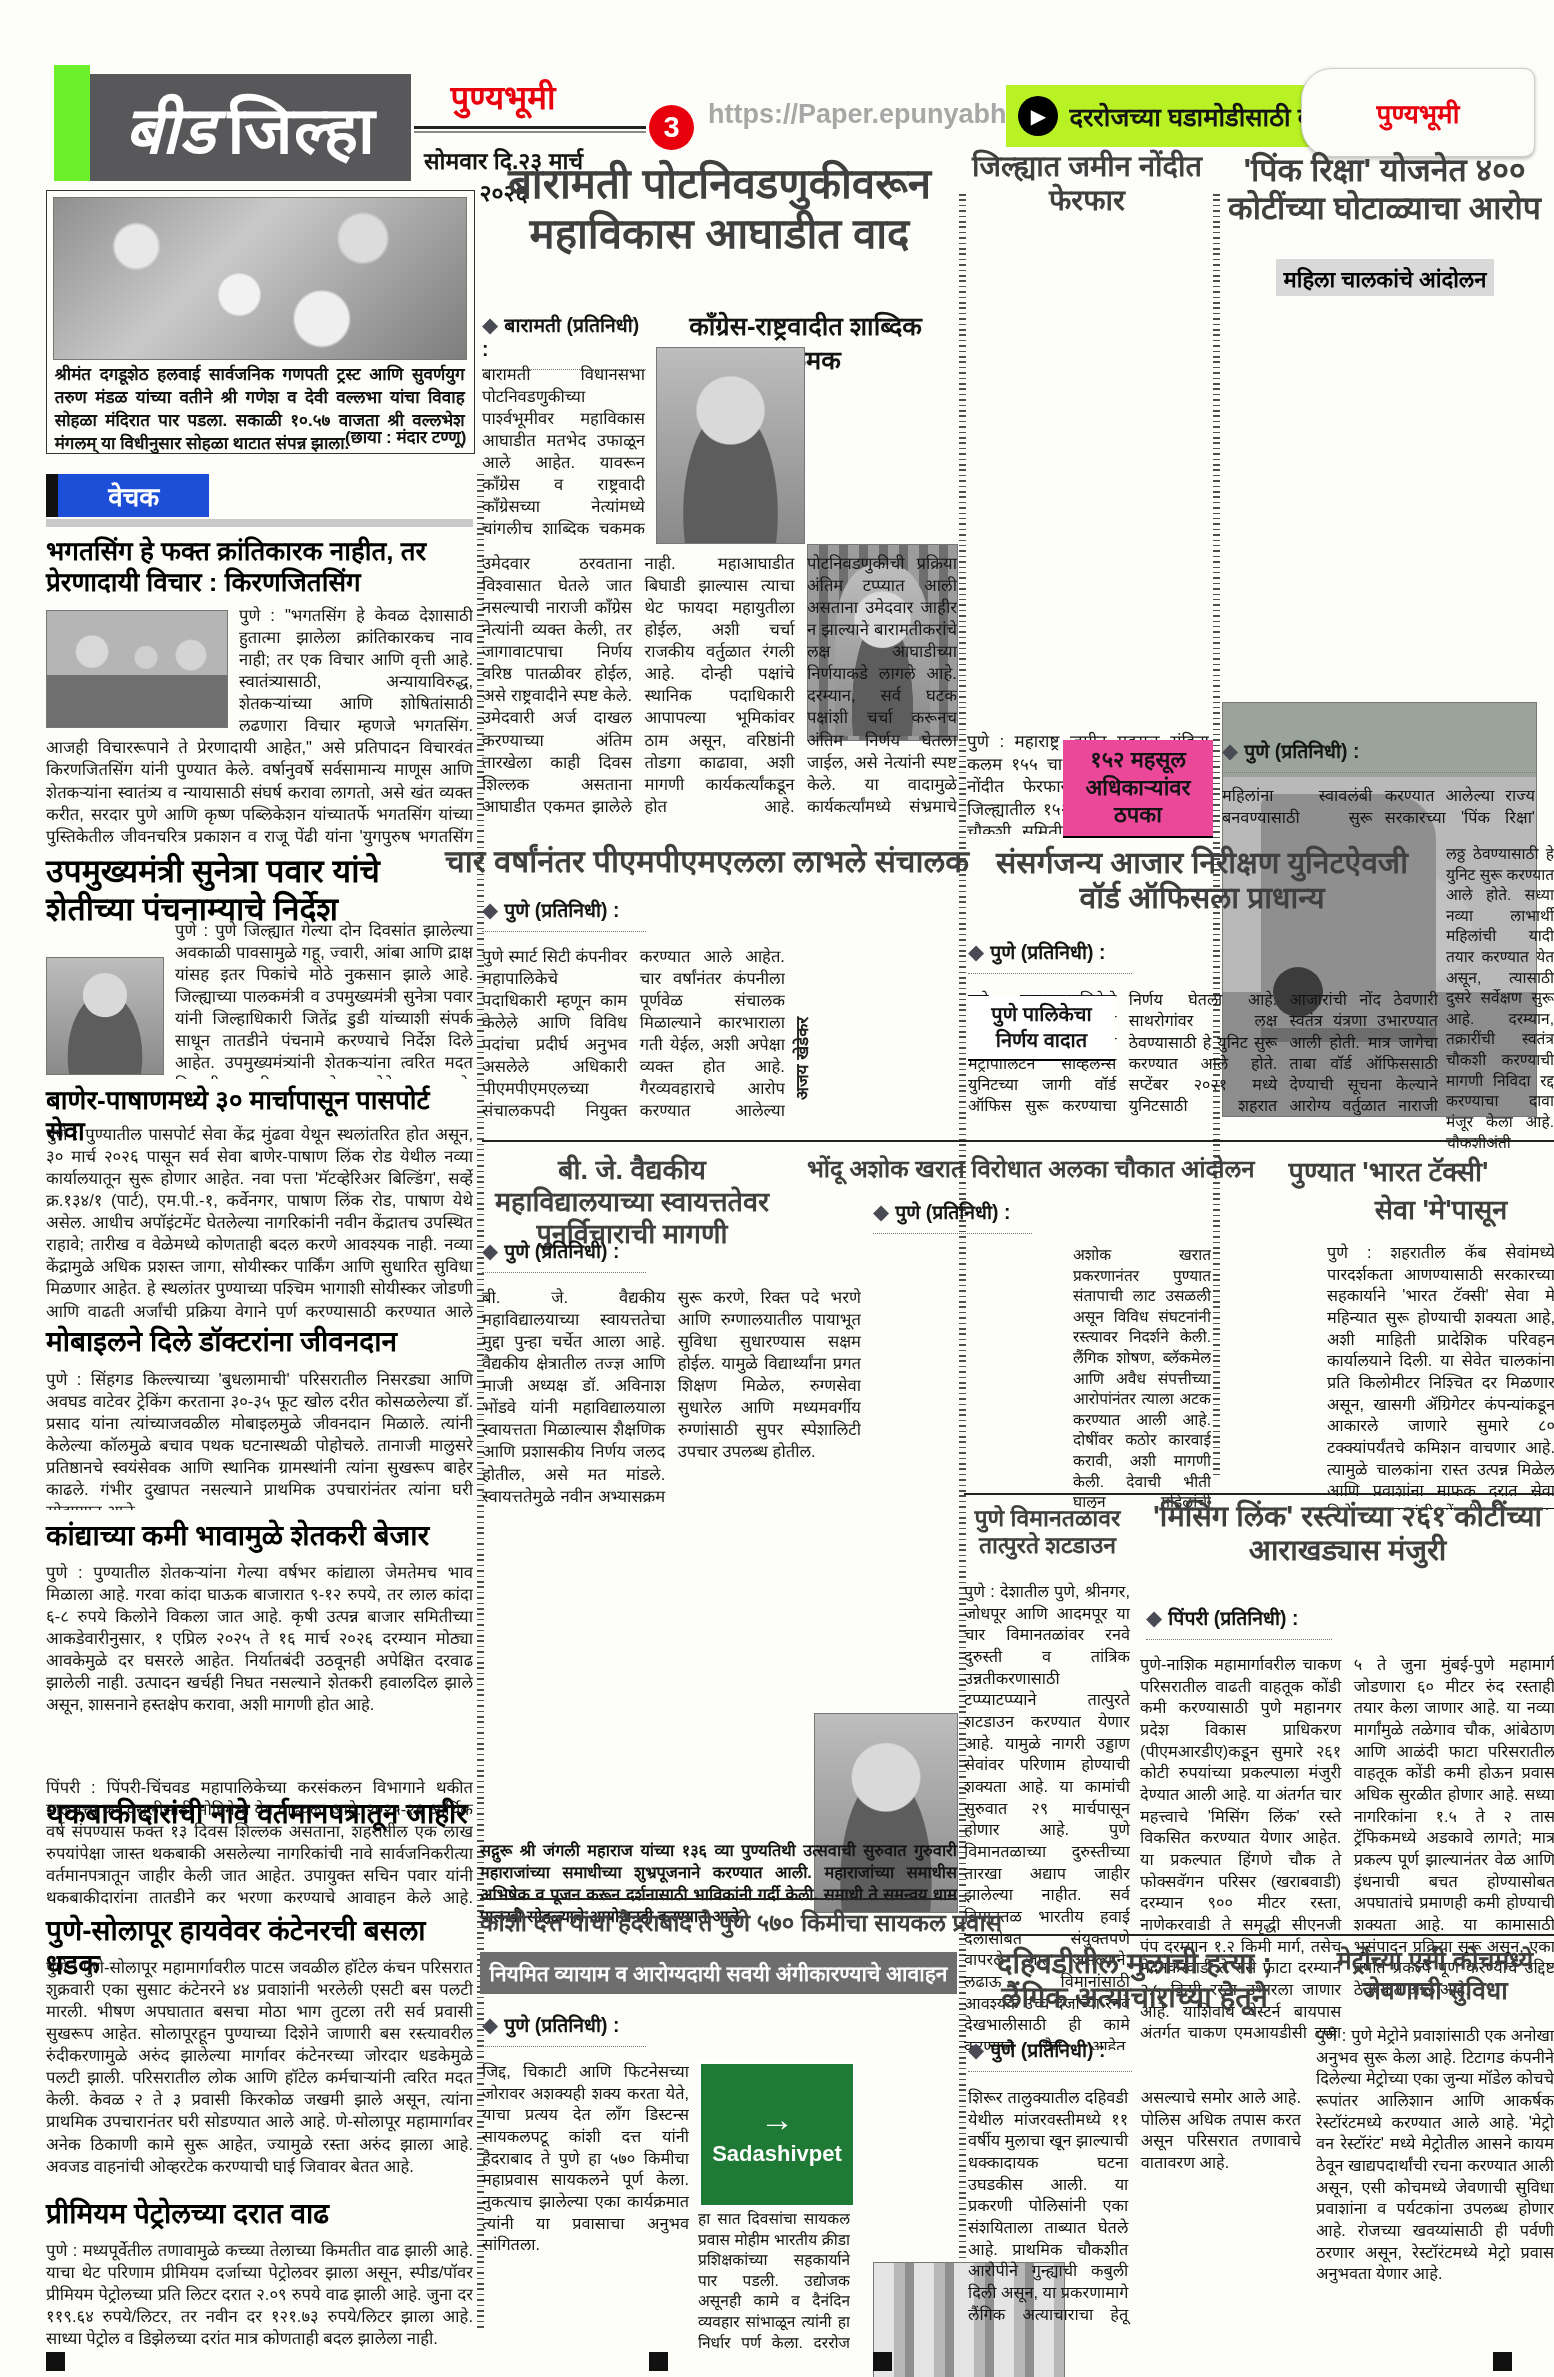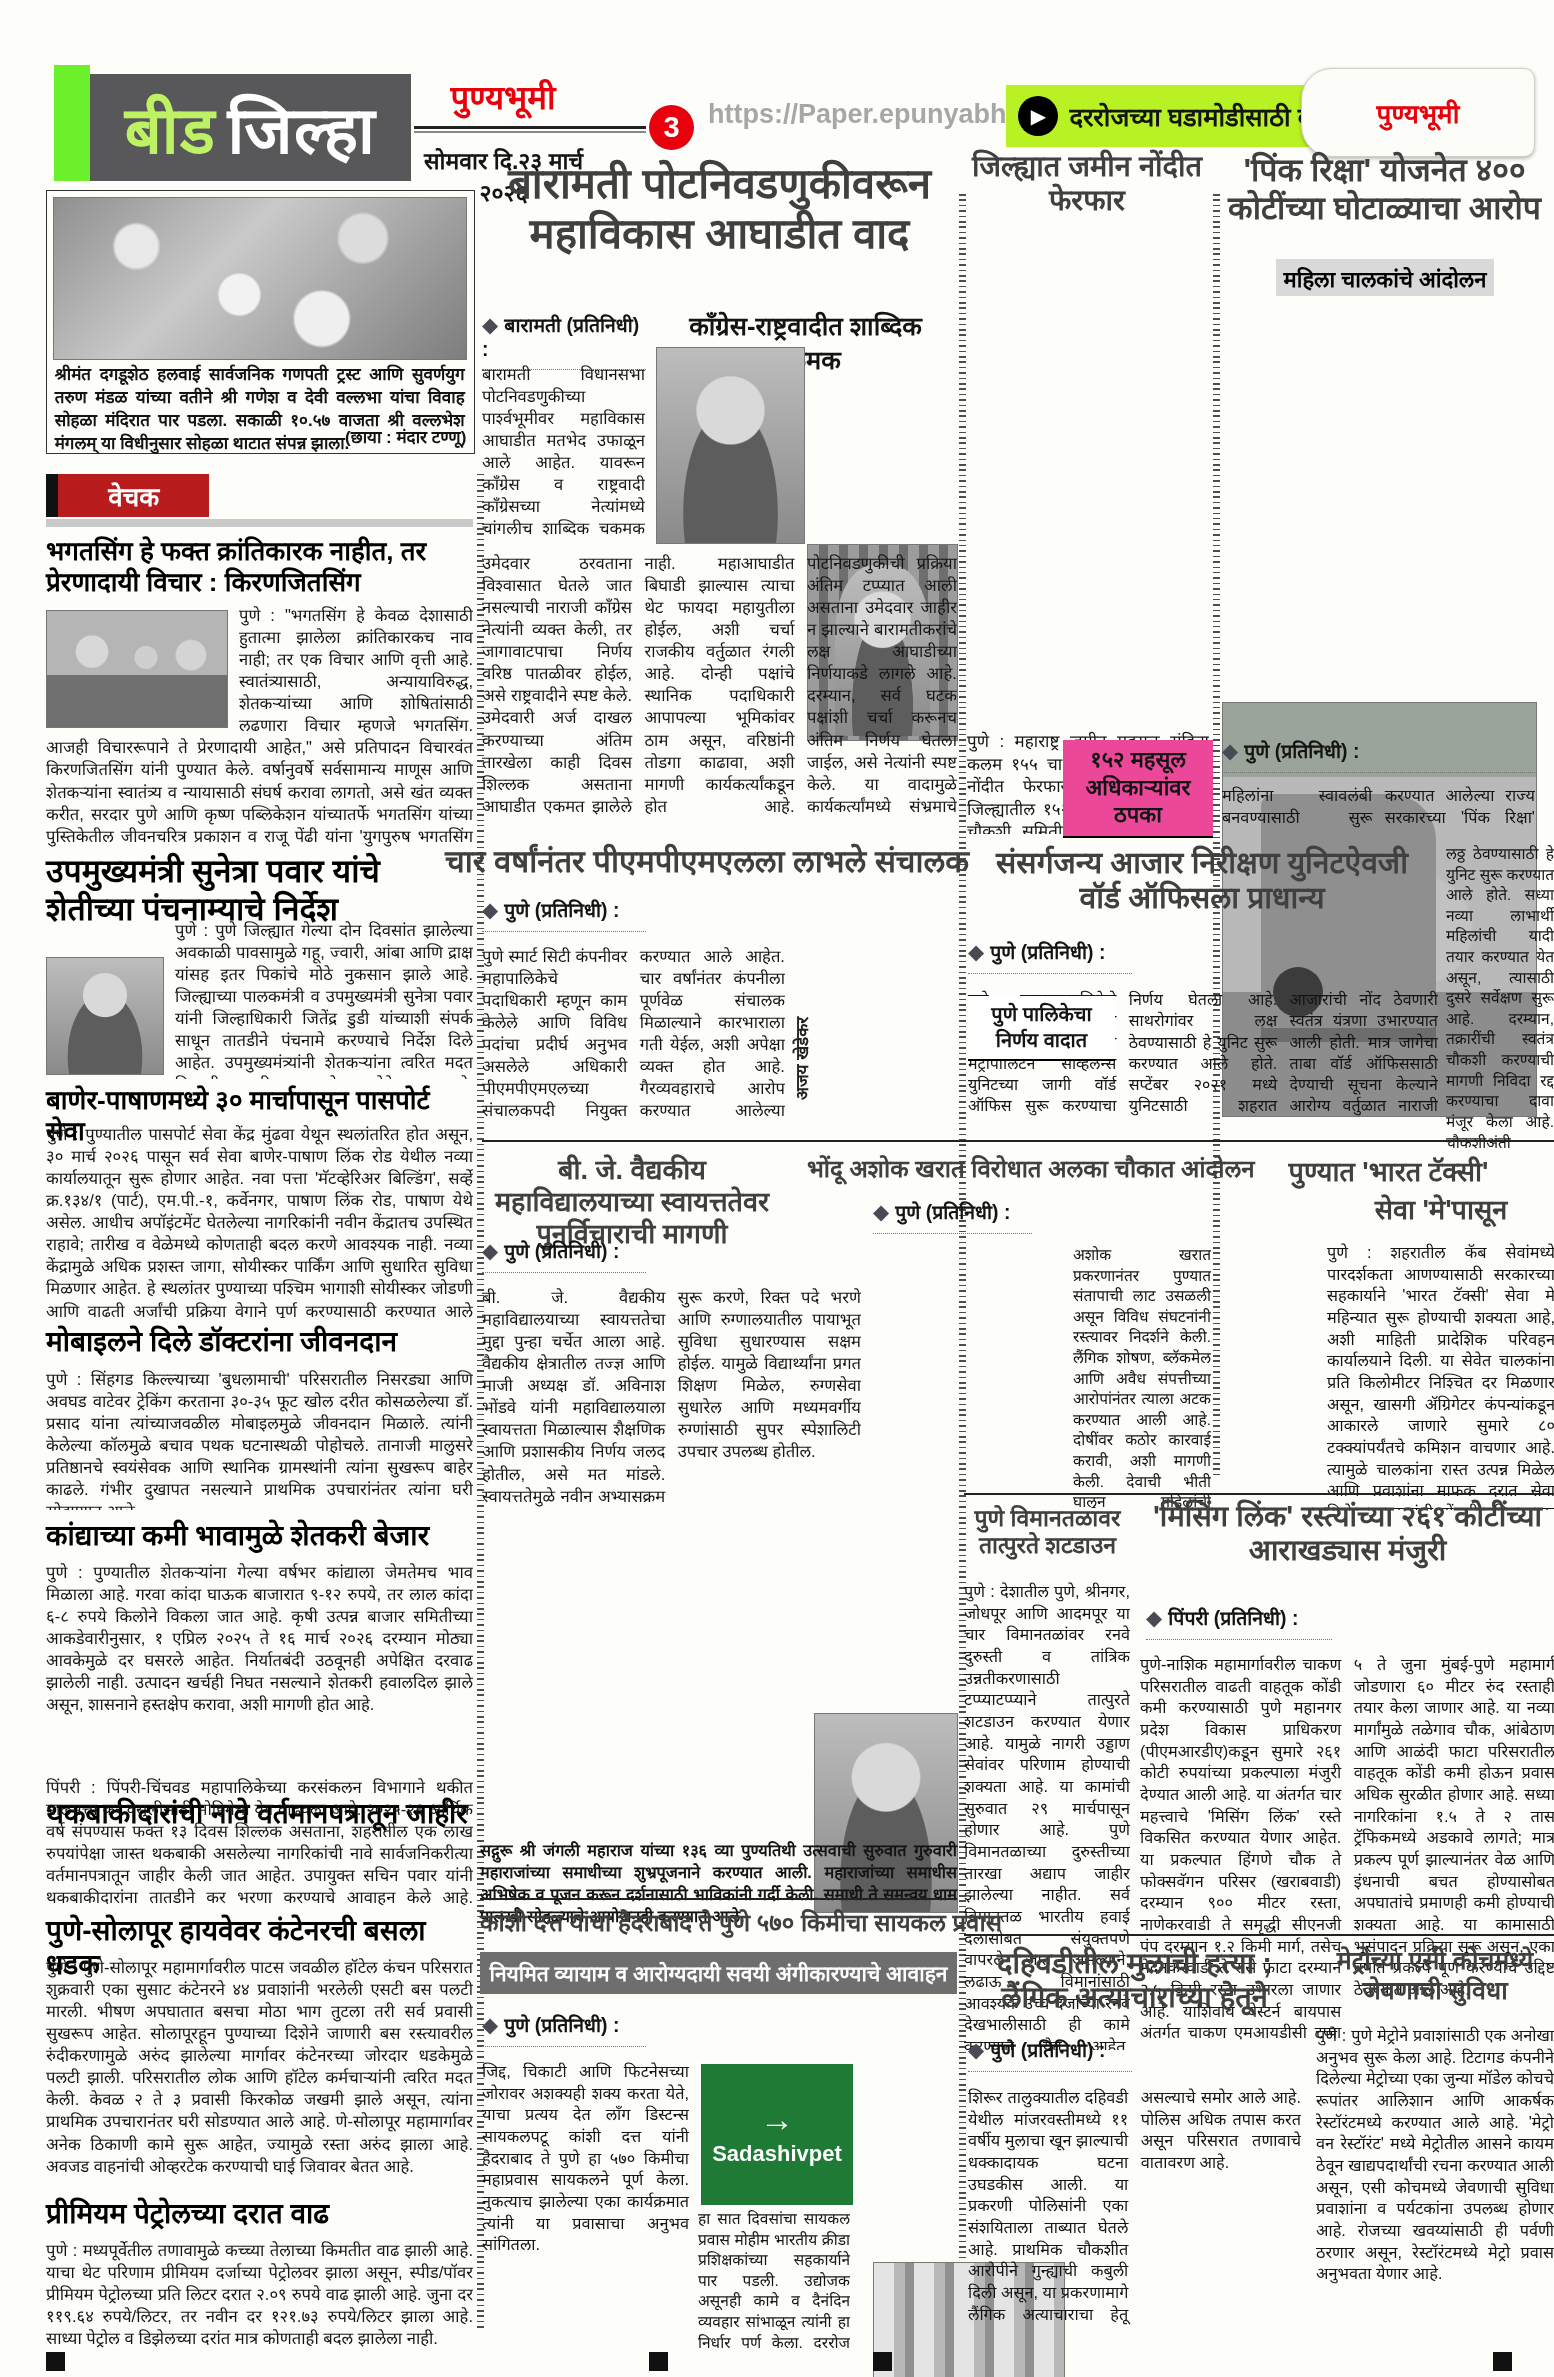--- a/index.html
+++ b/index.html
@@ -3,21 +3,21 @@
 <meta charset="utf-8">
 <style>
   html,body{margin:0;padding:0;background:#e8e8e4;}
   #page{position:relative;width:1555px;height:2377px;background:#fdfdfa;margin:0 auto;overflow:hidden;
         font-family:"Liberation Sans","DejaVu Sans",sans-serif;color:#141414;}
   .abs{position:absolute;}
   
   .logo-green{background:#6bf02b;}
   .logo-box{background:#58585a;display:flex;align-items:center;justify-content:center;
             font-weight:800;font-size:65px;letter-spacing:1.5px;}
-  .logo-box .y{color:#bef264;} .logo-box .w{color:#ffffff;margin-left:11px;}
+  .logo-box .y{color:#ffffff;font-style:italic;} .logo-box .w{color:#ffffff;margin-left:11px;}
   .brand{color:#e8000d;font-weight:800;font-size:33px;text-align:center;}
   .dateline{font-weight:700;font-size:23px;text-align:center;}
   .dbl-rule{border-top:3.1px solid #222;border-bottom:2.3px solid #888;height:2.3px;}
   .page-circle{background:#e8000d;color:#fff;border-radius:50%;display:flex;align-items:center;justify-content:center;
                font-weight:800;font-size:29px;font-family:"Liberation Sans",sans-serif;}
   .url{color:#a7a7a7;font-weight:800;font-size:27px;}
   .ticker{background:#b8f224;display:flex;align-items:center;gap:11px;padding:0 12.4px;}
   .ticker .bc{width:40px;height:40px;background:#000;border-radius:50%;color:#fff;display:flex;align-items:center;justify-content:center;font-size:20px;flex:none;}
   .ticker .tx{font-weight:800;font-size:25.5px;white-space:nowrap;}
   .roll{background:#fcfcf8;border:0.8px solid #cfcfc8;border-radius:31px 11px 11px 31px;box-shadow:0 1.5px 3.9px rgba(0,0,0,.25);
@@ -95,21 +95,21 @@
   <div class="abs vsep" style="left:477px;top:474px;height:1858px;"></div>
   <div class="abs vsep" style="left:959px;top:194px;height:2140px;"></div>
   <div class="abs vsep" style="left:1213px;top:194px;height:1285px;"></div>
 
   <div class="abs" style="left:46px;top:190px;width:427px;height:262px;border:1.5px solid #333;">
     <div class="photo ph1" style="position:absolute;left:6.2px;top:6.2px;width:412px;height:161px;"></div>
     <div class="caption" style="position:absolute;left:7.7px;top:173px;width:410px;">श्रीमंत दगडूशेठ हलवाई सार्वजनिक गणपती ट्रस्ट आणि सुवर्णयुग तरुण मंडळ यांच्या वतीने श्री गणेश व देवी वल्लभा यांचा विवाह सोहळा मंदिरात पार पडला. सकाळी १०.५७ वाजता श्री वल्लभेश मंगलम् या विधीनुसार सोहळा थाटात संपन्न झाला.</div>
     <div class="credit" style="position:absolute;right:7.7px;bottom:4.6px;width:232px;">(छाया : मंदार टण्णू)</div>
   </div>
 
-  <div class="abs" style="left:46px;top:474px;width:163px;height:43px;background:#b91c1c;display:flex;align-items:center;">
+  <div class="abs" style="left:46px;top:474px;width:163px;height:43px;background:#1d4ed8;display:flex;align-items:center;">
     <div style="width:12.4px;height:100%;background:#111;"></div>
     <div style="flex:1;text-align:center;color:#fff;font-weight:800;font-size:26px;">वेचक</div>
   </div>
   <div class="abs" style="left:46px;top:519px;width:427px;height:7.7px;background:#c9c9c9;"></div>
 
   <div class="abs hl-left" style="left:46px;top:536px;width:427px;font-size:26px;">भगतसिंग हे फक्त क्रांतिकारक नाहीत, तर प्रेरणादायी विचार : किरणजितसिंग</div>
   <div class="abs body clip" style="left:46px;top:605px;width:427px;height:242px;">
     <div class="photo ph-people" style="float:left;width:180px;height:116px;margin:4.6px 11px 4.6px 0;"></div>
     <span>पुणे : "भगतसिंग हे केवळ देशासाठी हुतात्मा झालेला क्रांतिकारकच नाव नाही; तर एक विचार आणि वृत्ती आहे. स्वातंत्र्यासाठी, अन्यायाविरुद्ध, शेतकऱ्यांच्या आणि शोषितांसाठी लढणारा विचार म्हणजे भगतसिंग. आजही विचाररूपाने ते प्रेरणादायी आहेत," असे प्रतिपादन विचारवंत किरणजितसिंग यांनी पुण्यात केले. वर्षानुवर्षे सर्वसामान्य माणूस आणि शेतकऱ्यांना स्वातंत्र्य व न्यायासाठी संघर्ष करावा लागतो, असे खंत व्यक्त करीत, सरदार पुणे आणि कृष्ण पब्लिकेशन यांच्यातर्फे भगतसिंग यांच्या पुस्तिकेतील जीवनचरित्र प्रकाशन व राजू पेंढी यांना 'युगपुरुष भगतसिंग राष्ट्रीय पुरस्कार' प्रदान सोहळ्यामध्ये ते बोलत होते.</span>
   </div>

